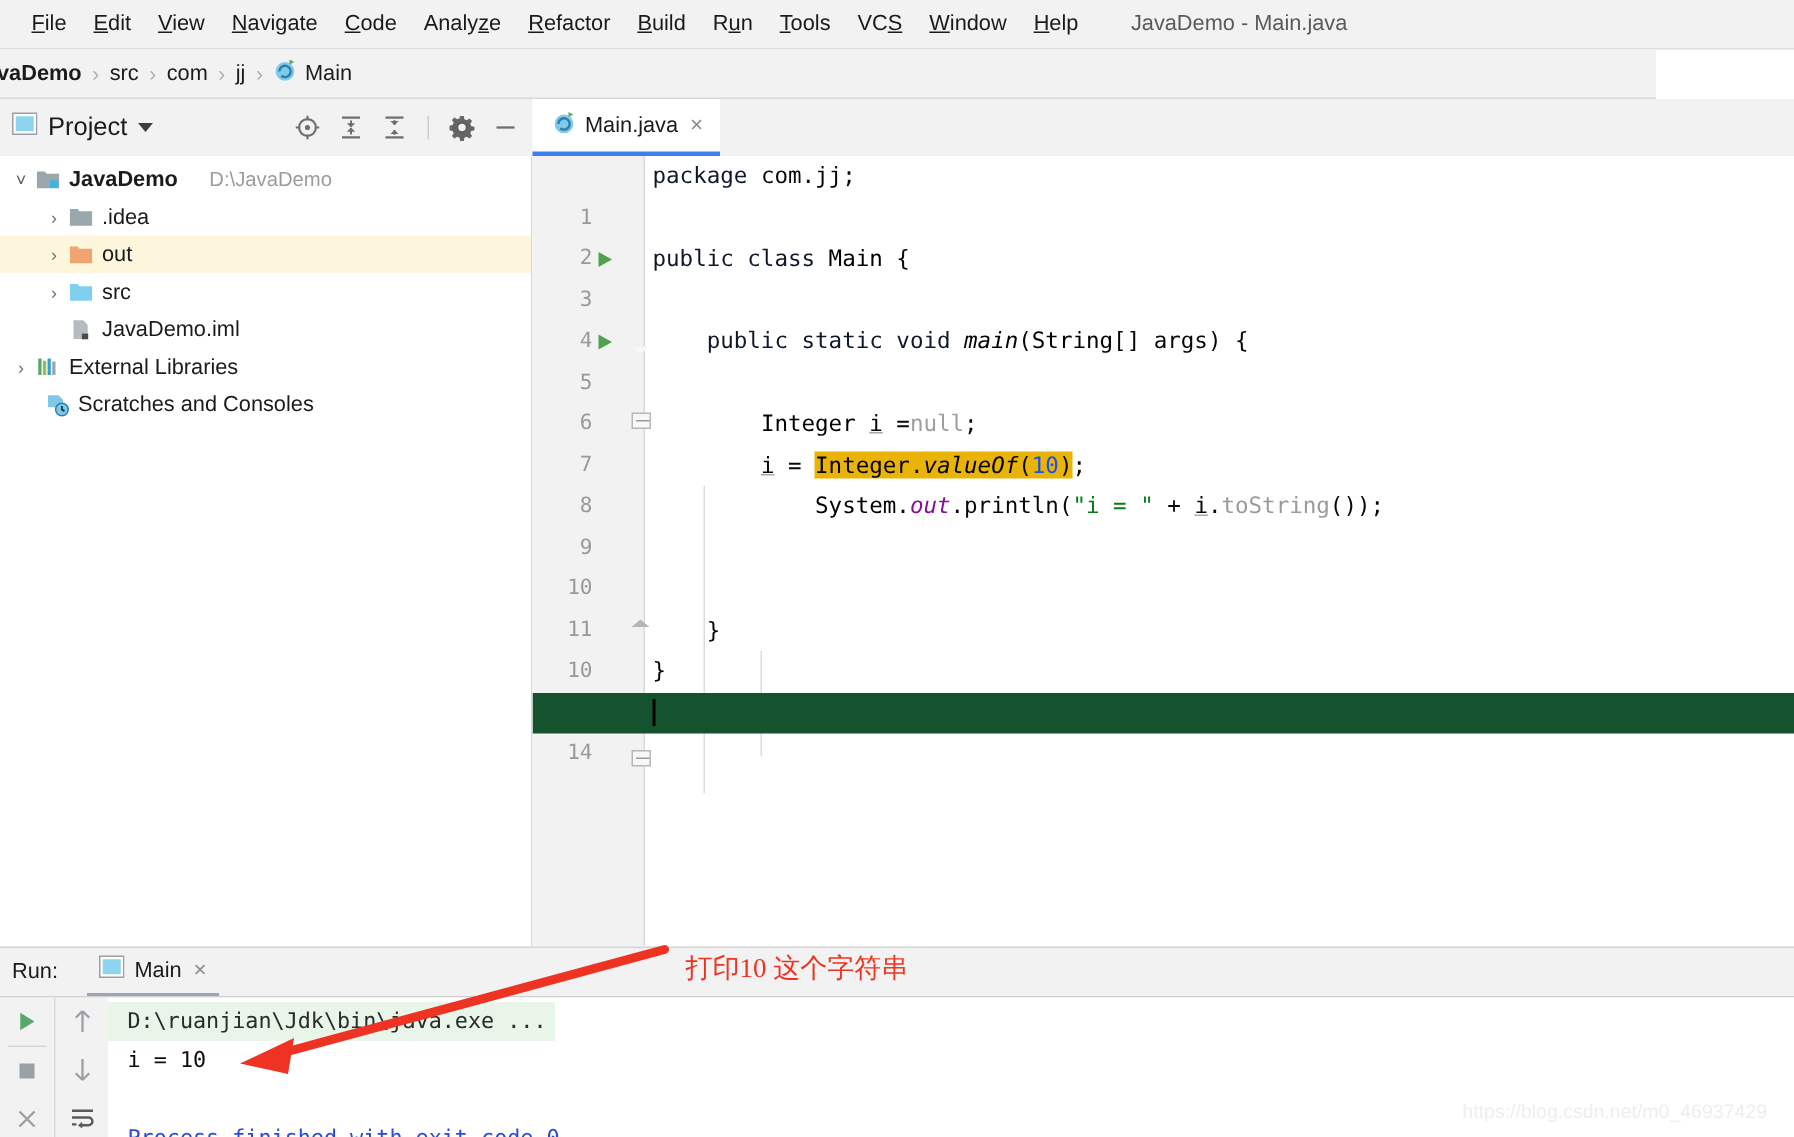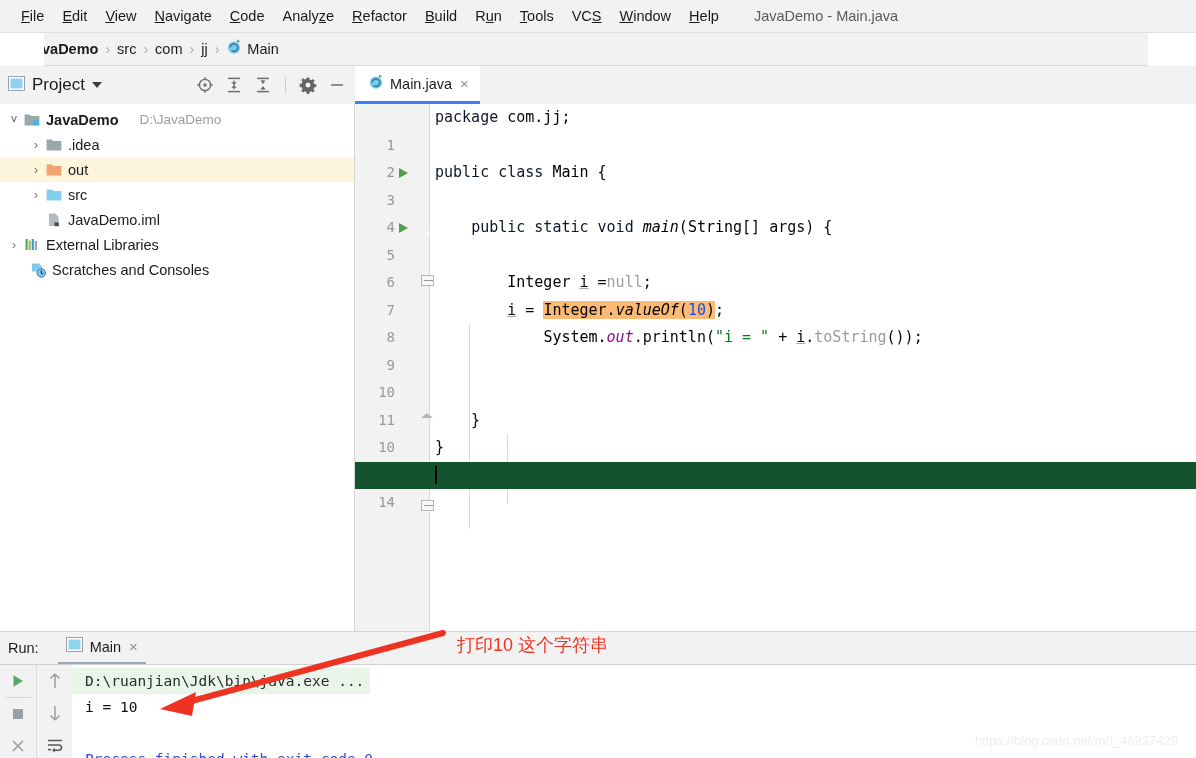--- a/index.html
+++ b/index.html
@@ -34,21 +34,20 @@
   }
 
   
   .breadcrumb {
     position: absolute; left: 0; top: 33px; width: 1104px; height: 33px;
     background: #f2f2f2;
     border-bottom: 1px solid #d8d8d8;
     display: flex; align-items: center;
     padding-left: 0px;
     overflow: hidden;
-    margin-left: 44px;
   }
   .crumb { font-size: 14.5px; color: #1b1b1b; white-space: nowrap; }
   .crumb.bold { font-weight: bold; margin-left: -2px; }
   .crumb-sep { color: #aeaeae; font-size: 14px; margin: 0 7px; }
   .crumb-ico { margin-right: 5px; display: inline-block; vertical-align: -3px; }
 
   
   .proj-header {
     position: absolute; left: 0; top: 66px; width: 355px; height: 38px;
     background: #f2f2f2;
@@ -147,21 +146,21 @@
   
   .kw { color: #0f172a; }
   .cls { color: #000000; }
   .pln { color: #080808; }
   .num { color: #1750eb; }
   .str { color: #067d17; }
   .gray { color: #9a9a9a; }
   .fld { color: #871094; font-style: italic; }
   .mth-it { color: #000000; font-style: italic; }
   .underln { text-decoration: underline; text-decoration-color: #a8a8a8; }
-  .hl { background: #fdba74; text-align: center; }
+  .hl { background: #eab308; text-align: center; }
   .dim { color: #9e9e9e; }
 
   
   .fold-ico {
     position: absolute; left: 66px; width: 13px; height: 15px;
   }
   .fold-top {
     border: 1px solid #b6b6b6; background: #f7f7f7;
     width: 13px; height: 11px;
     position: relative;
@@ -214,21 +213,21 @@
     display: flex; align-items: center; height: 33px;
     margin-left: 19px; padding: 0 8px;
     border-bottom: 3px solid #9aa7b8;
     cursor: default;
   }
   .run-tab-label { font-size: 14.5px; color: #1b1b1b; margin: 0 8px 0 7px; }
   .run-tab-close { font-size: 15px; color: #8f8f8f; line-height: 1; }
   .annot-cn {
     position: absolute; left: 457px; top: 633px;
     font-size: 18px; color: #ee3322;
-    font-family: Liberation Sans, sans-serif;
+    font-family: Liberation Serif, serif;
     white-space: nowrap;
   }
 
   .run-body {
     position: absolute; left: 0; top: 664px; width: 1196px; height: 94px;
     background: #ffffff;
     border-top: 1px solid #cfcfcf;
   }
   .run-toolbar {
     position: absolute; left: 0; top: 0; width: 36px; height: 94px;

